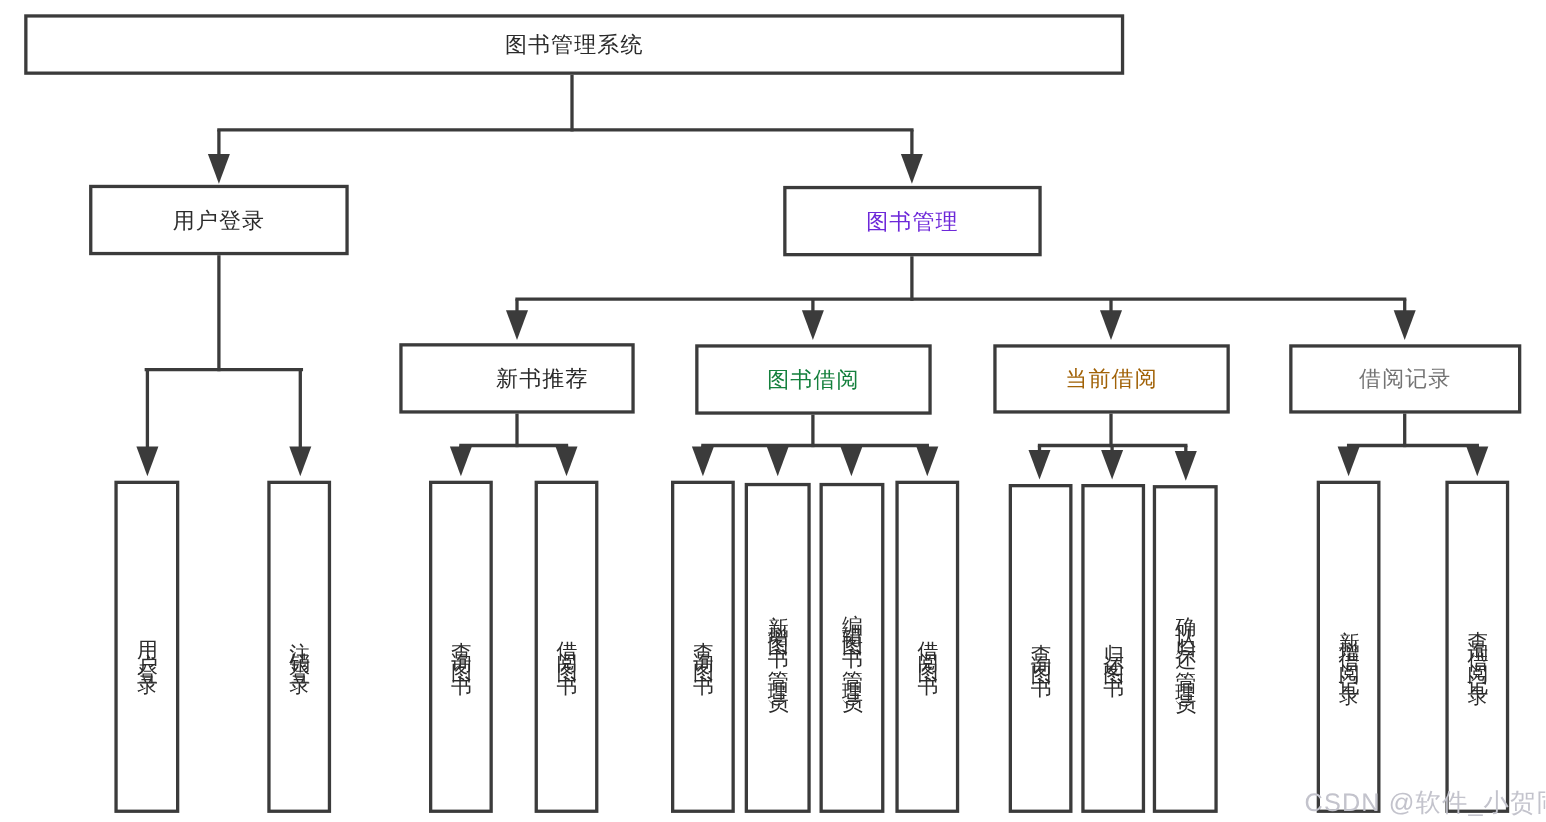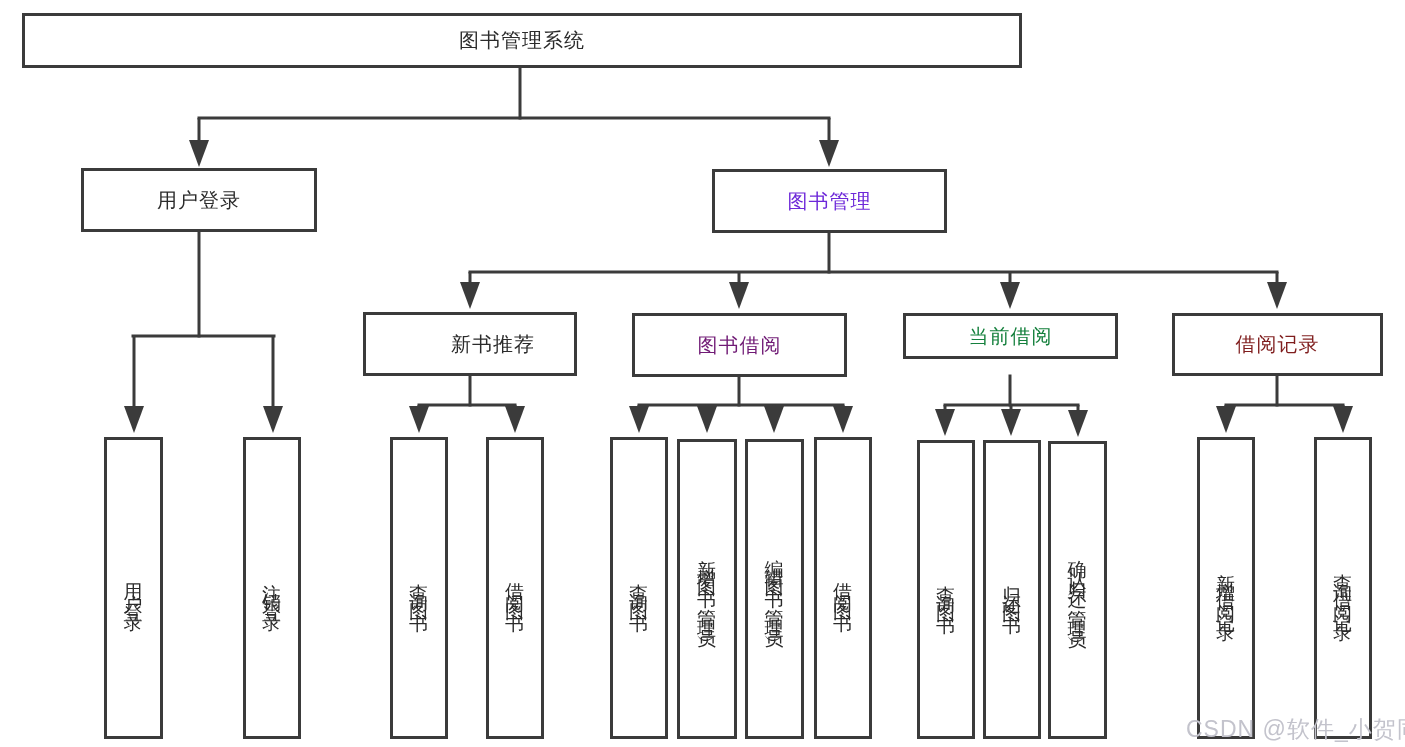--- a/index.html
+++ b/index.html
@@ -110,27 +110,27 @@
   <div class="node hbox" style="left: 81px; top: 168px; width: 236px; height: 64px; border-color: rgb(59, 59, 59); background: rgb(255, 255, 255); color: rgb(43, 43, 43);">
     <span>用户登录</span>
   </div>
   <div class="node hbox" style="left: 712px; top: 169px; width: 235px; height: 64px; border-color: rgb(59, 59, 59); background: rgb(255, 255, 255); color: #6d28d9;">
     <span>图书管理</span>
   </div>
 
   <div class="node hbox" style="left: 363px; top: 312px; width: 214px; height: 64px; border-color: rgb(59, 59, 59); background: rgb(255, 255, 255); color: rgb(43, 43, 43); padding-left: 46px;">
     <span>新书推荐</span>
   </div>
-  <div class="node hbox" style="left: 632px; top: 313px; width: 215px; height: 64px; border-color: rgb(59, 59, 59); background: rgb(255, 255, 255); color: #701a75;">
+  <div class="node hbox" style="left: 632px; top: 313px; width: 215px; height: 64px; border-color: rgb(59, 59, 59); background: rgb(255, 255, 255); color: #15803d;">
     <span>图书借阅</span>
   </div>
-  <div class="node hbox" style="left: 903px; top: 313px; width: 215px; height: 46px; border-color: rgb(59, 59, 59); background: rgb(255, 255, 255); color: #15803d;">
+  <div class="node hbox" style="left: 903px; top: 313px; width: 215px; height: 63px; border-color: rgb(59, 59, 59); background: rgb(255, 255, 255); color: #a16207;">
     <span>当前借阅</span>
   </div>
-  <div class="node hbox" style="left: 1172px; top: 313px; width: 211px; height: 63px; border-color: rgb(59, 59, 59); background: rgb(255, 255, 255); color: #7f1d1d;">
+  <div class="node hbox" style="left: 1172px; top: 313px; width: 211px; height: 63px; border-color: rgb(59, 59, 59); background: rgb(255, 255, 255); color: #737373;">
     <span>借阅记录</span>
   </div>
 
   <div class="node vbox" style="left: 104px; top: 437px; width: 59px; height: 302px; border-color: rgb(59, 59, 59); background: rgb(255, 255, 255); color: rgb(43, 43, 43);">
     <span class="vtext">用户登录</span>
   </div>
   <div class="node vbox" style="left: 243px; top: 437px; width: 58px; height: 302px; border-color: rgb(59, 59, 59); background: rgb(255, 255, 255); color: rgb(43, 43, 43);">
     <span class="vtext">注销登录</span>
   </div>
 

